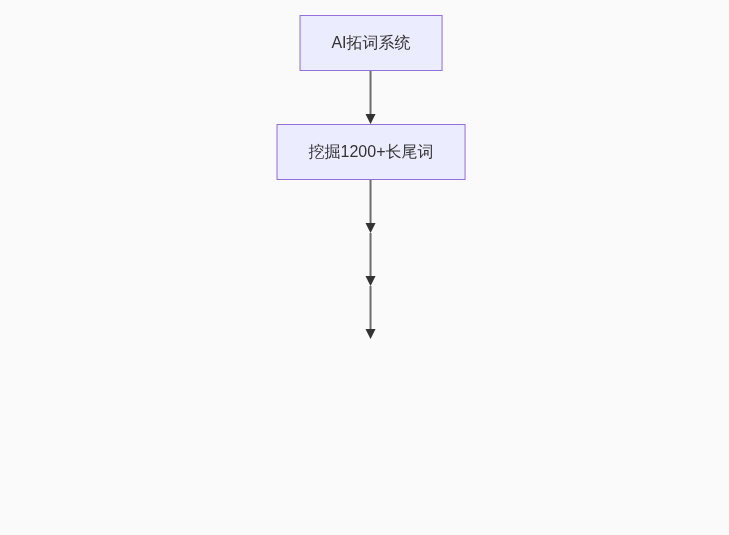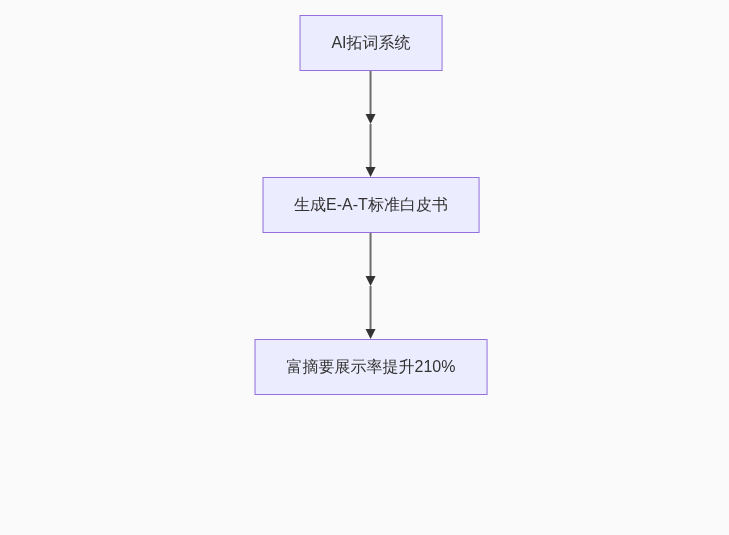--- a/index.html
+++ b/index.html
@@ -71,38 +71,35 @@
 
   <div class="flow-node">
     <span>AI拓词系统</span>
   </div>
 
   <div class="flow-arrow">
     <div class="shaft"></div>
     <div class="head"></div>
   </div>
 
-
-  <div class="flow-arrow">
-    <div class="shaft"></div>
-    <div class="head"></div>
-  </div>
-
   <div class="flow-node">
-    <span>生成E-A-T标准白皮书</span>
+    <span>挖掘1200+长尾词</span>
   </div>
 
   <div class="flow-arrow">
     <div class="shaft"></div>
     <div class="head"></div>
   </div>
 
 
   <div class="flow-arrow">
     <div class="shaft"></div>
     <div class="head"></div>
   </div>
 
-  <div class="flow-node">
-    <span>富摘要展示率提升210%</span>
+
+  <div class="flow-arrow">
+    <div class="shaft"></div>
+    <div class="head"></div>
   </div>
+
 
 </div>
 
 </body></html>

